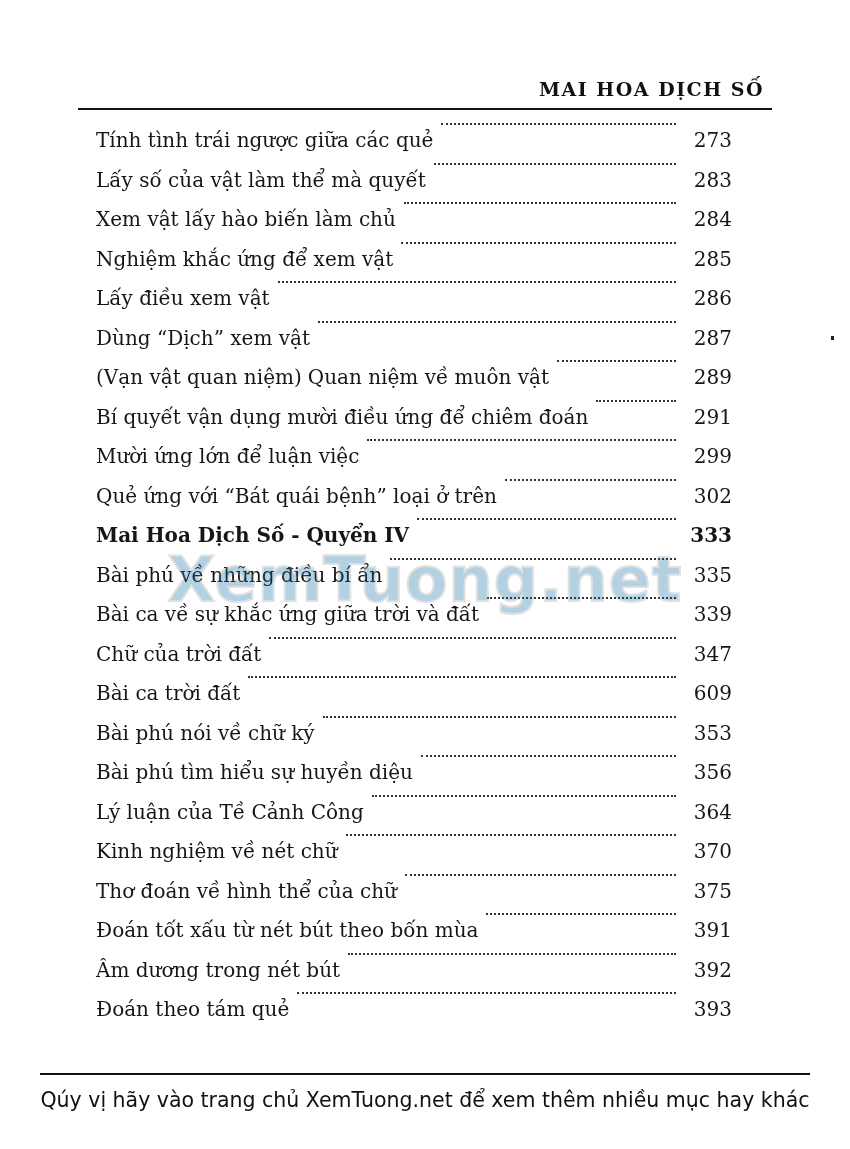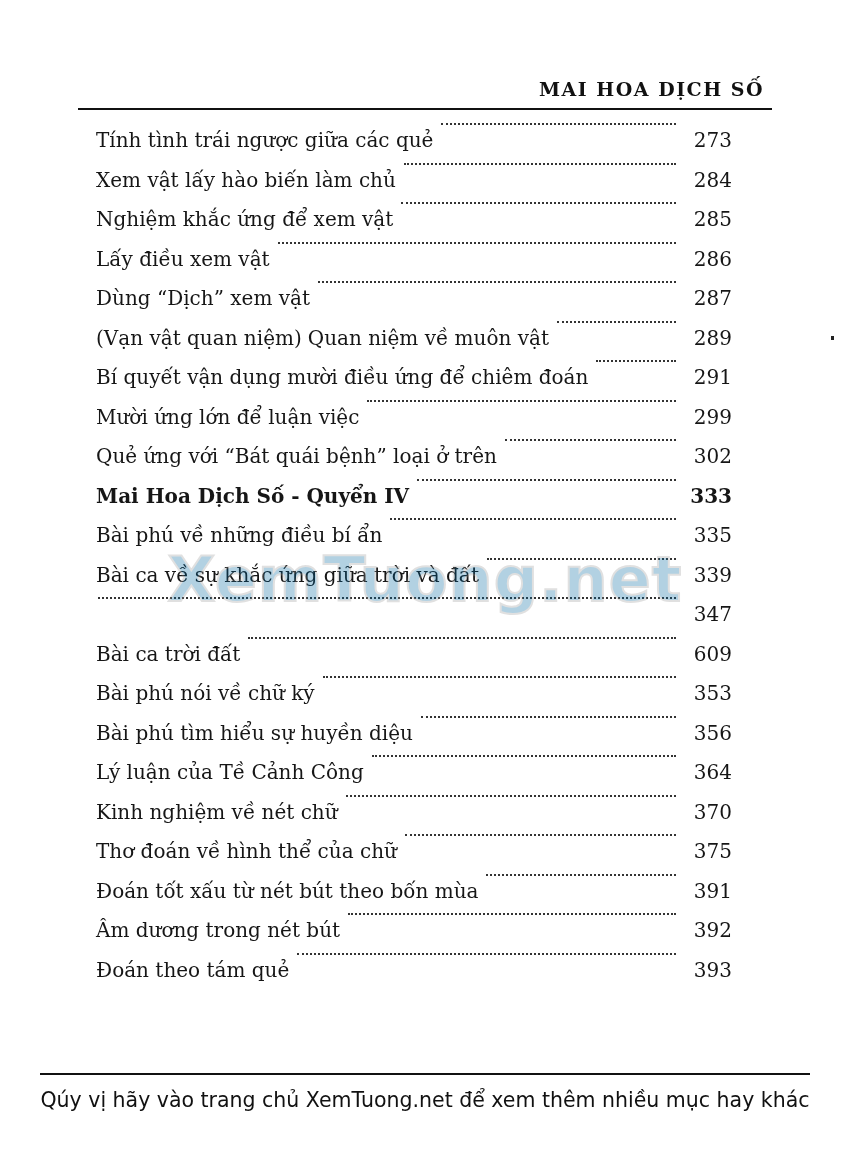--- a/index.html
+++ b/index.html
@@ -156,20 +156,25 @@
 
   <div class="speck"></div>
 
   <div class="toc" id="toc-list">
       <div class="toc-row">
         <span class="toc-label">Tính tình trái ngược giữa các quẻ</span>
         <span class="toc-dots"></span>
         <span class="toc-page">273</span>
       </div>
       <div class="toc-row">
+        <span class="toc-label">Lấy số của vật làm thể mà quyết</span>
+        <span class="toc-dots"></span>
+        <span class="toc-page">283</span>
+      </div>
+      <div class="toc-row">
         <span class="toc-label">Xem vật lấy hào biến làm chủ</span>
         <span class="toc-dots"></span>
         <span class="toc-page">284</span>
       </div>
       <div class="toc-row">
         <span class="toc-label">Nghiệm khắc ứng để xem vật</span>
         <span class="toc-dots"></span>
         <span class="toc-page">285</span>
       </div>
       <div class="toc-row">
@@ -212,20 +217,21 @@
         <span class="toc-label">Bài phú về những điều bí ẩn</span>
         <span class="toc-dots"></span>
         <span class="toc-page">335</span>
       </div>
       <div class="toc-row">
         <span class="toc-label">Bài ca về sự khắc ứng giữa trời và đất</span>
         <span class="toc-dots"></span>
         <span class="toc-page">339</span>
       </div>
       <div class="toc-row">
+        <span class="toc-label">Chữ của trời đất</span>
         <span class="toc-dots"></span>
         <span class="toc-page">347</span>
       </div>
       <div class="toc-row">
         <span class="toc-label">Bài ca trời đất</span>
         <span class="toc-dots"></span>
         <span class="toc-page">609</span>
       </div>
       <div class="toc-row">
         <span class="toc-label">Bài phú nói về chữ ký</span>

